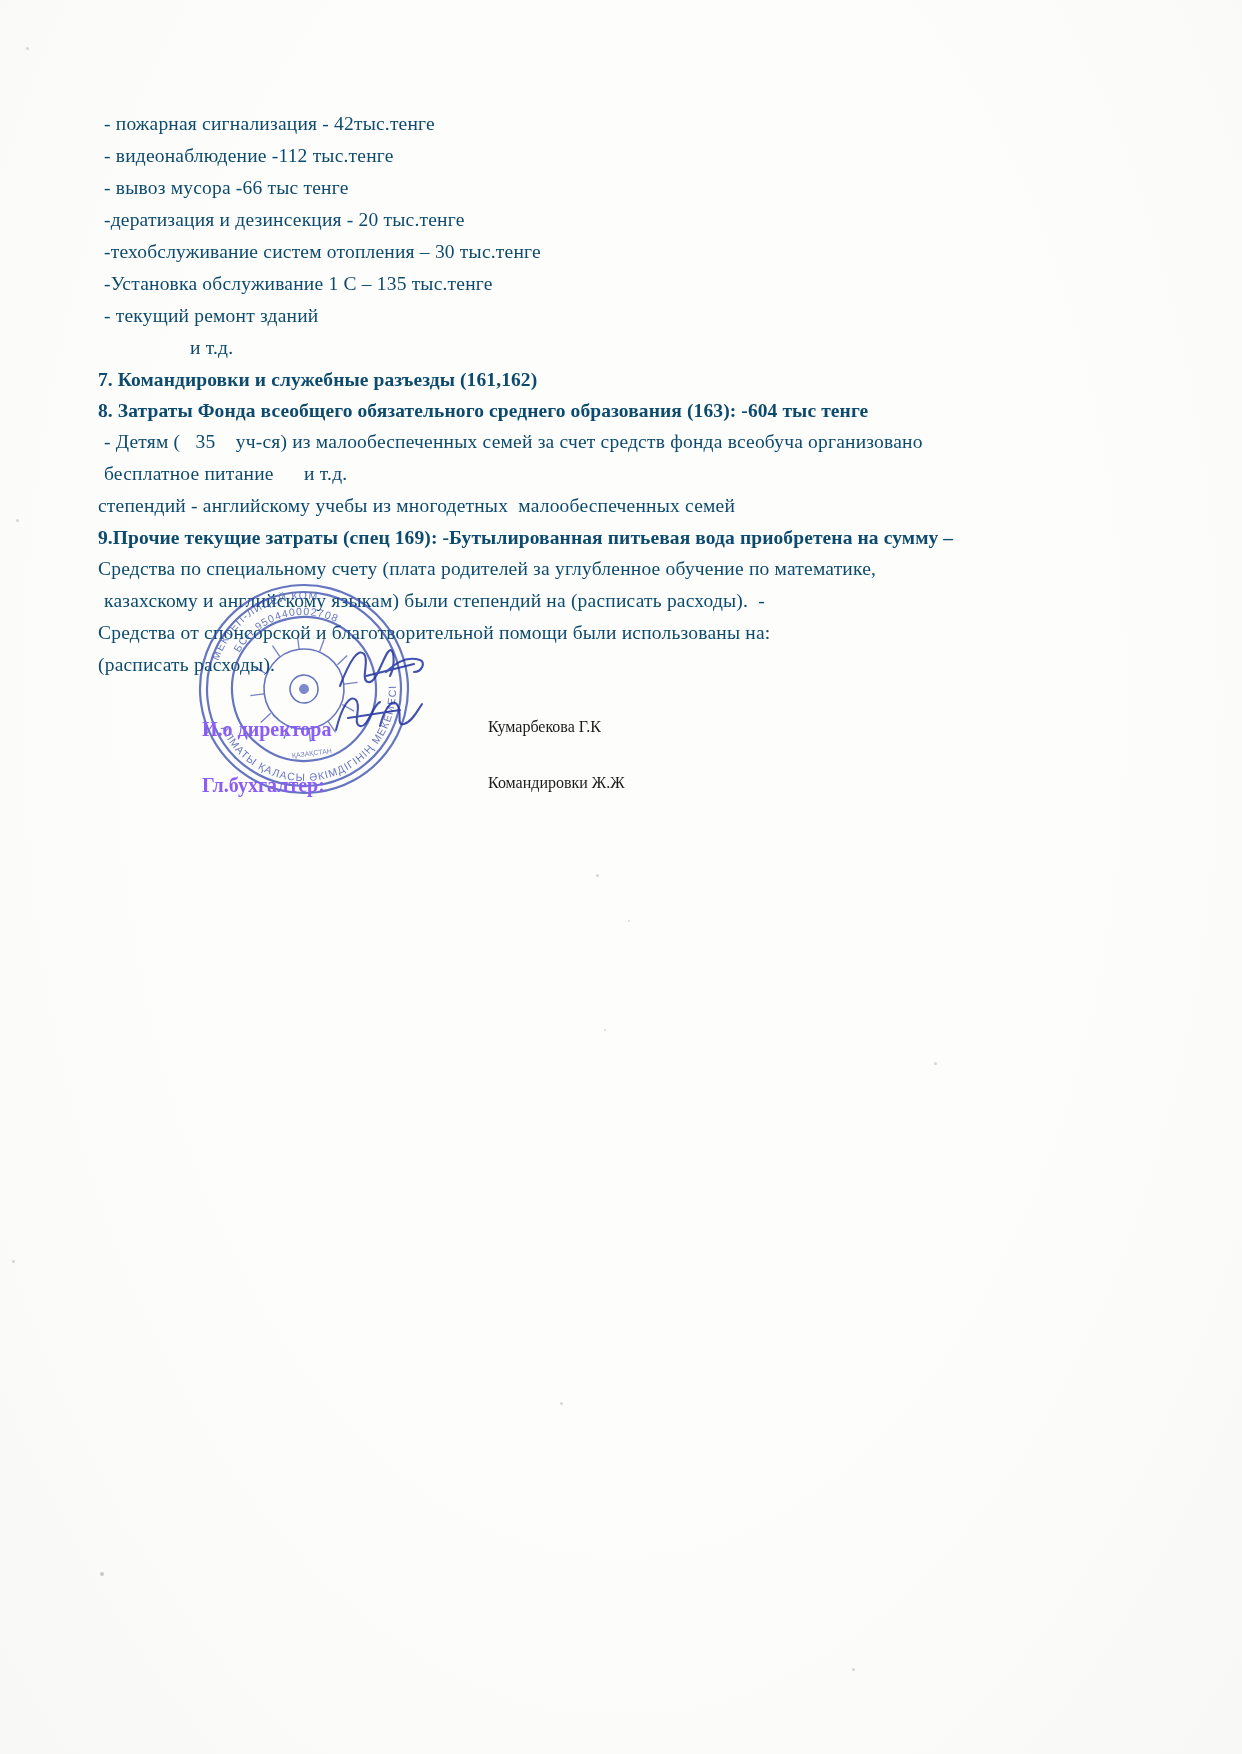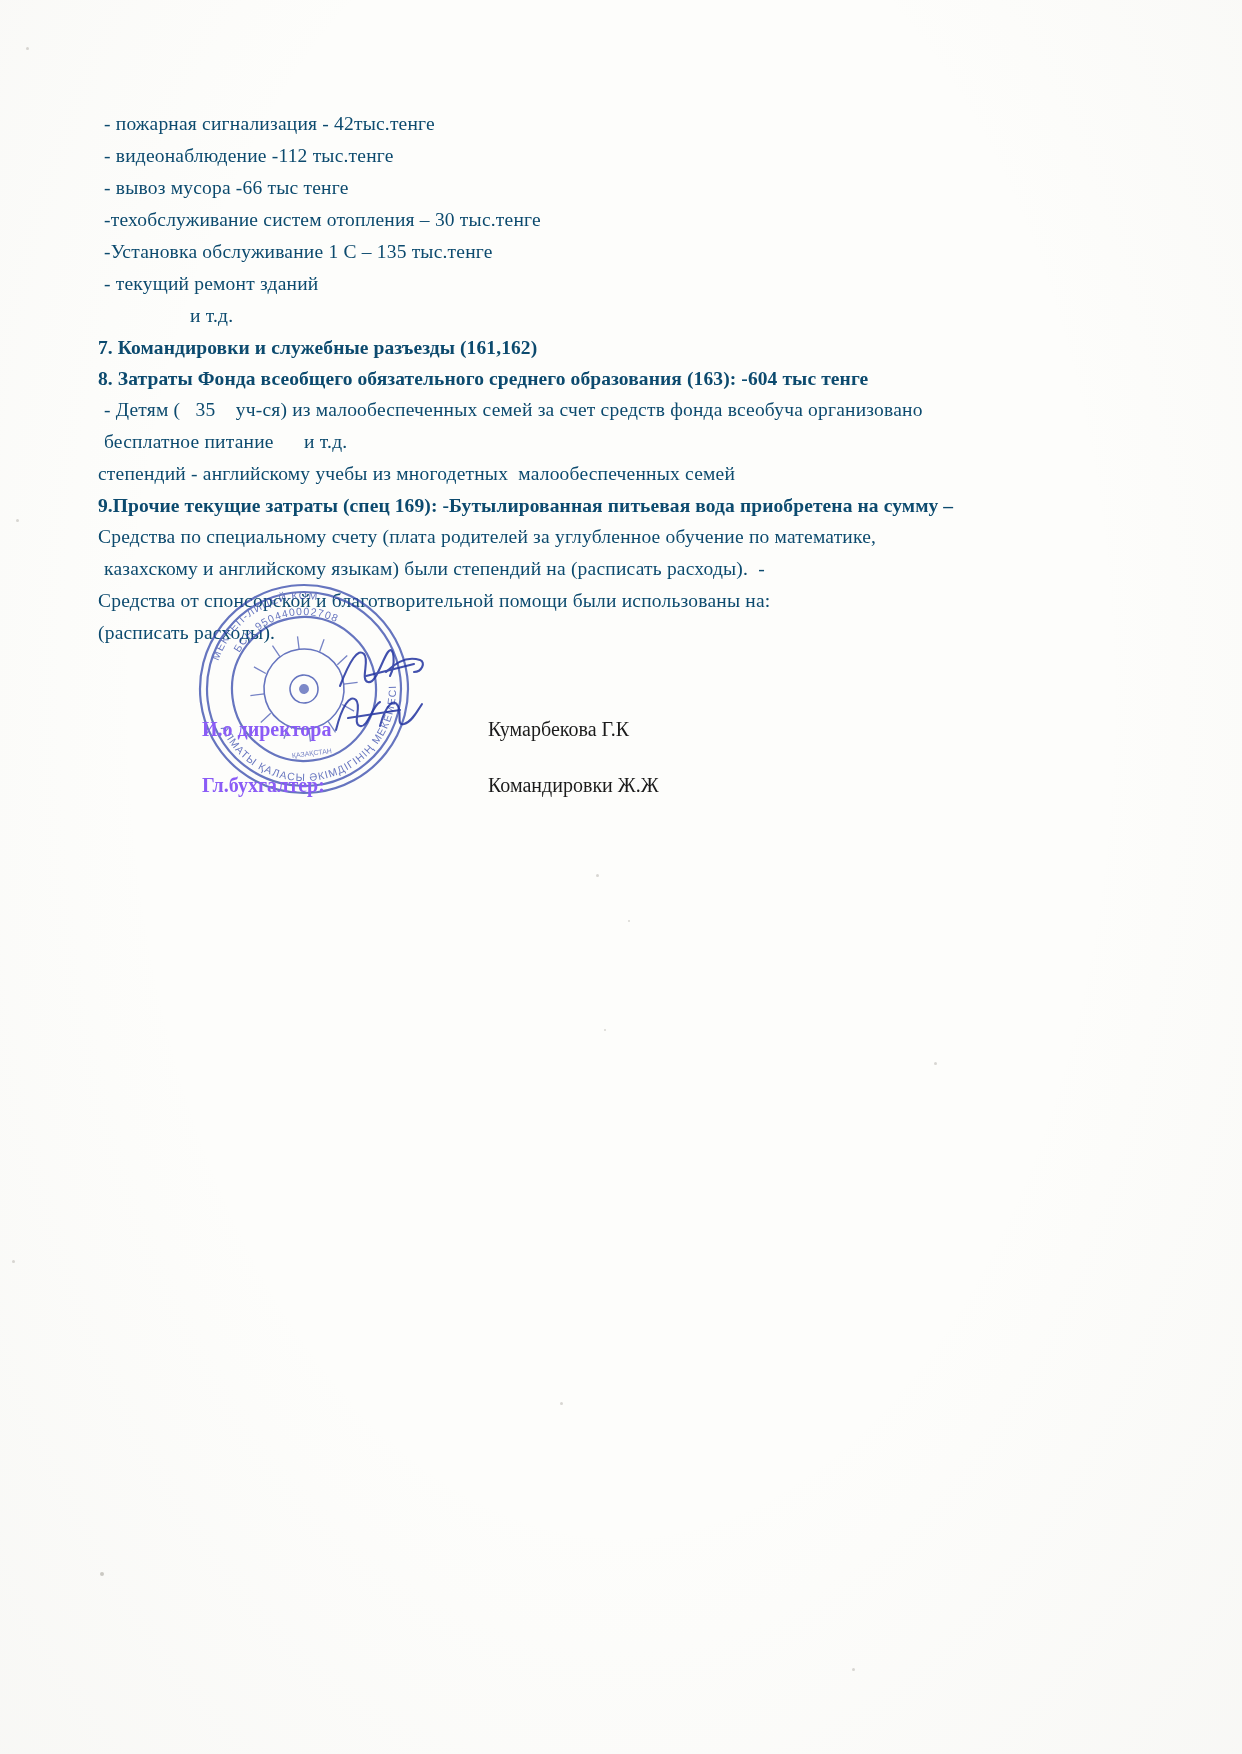--- a/index.html
+++ b/index.html
@@ -70,21 +70,21 @@
   .sig-label {
     position: absolute;
     left: 104px;
     font-size: 20px;
     font-weight: bold;
     color: #8b5cf6;
   }
   .sig-name {
     position: absolute;
     left: 390px;
-    font-size: 20px;
+    font-size: 16px;
     color: #1b1b1b;
   }
 
   
   .stamp {
     position: absolute;
     left: 188px;
     top: 578px;
     width: 232px;
     height: 222px;
@@ -115,20 +115,21 @@
 <body>
 
 <div class="page">
   <div class="paper-tone"></div>
 
   <div class="content">
 
     <div class="line indent1">- пожарная сигнализация - 42тыс.тенге</div>
     <div class="line indent1">- видеонаблюдение -112 тыс.тенге</div>
     <div class="line indent1">- вывоз мусора -66 тыс тенге</div>
+    <div class="line indent1">-дератизация и дезинсекция - 20 тыс.тенге</div>
     <div class="line indent1">-техобслуживание систем отопления – 30 тыс.тенге</div>
     <div class="line indent1">-Установка обслуживание 1 С – 135 тыс.тенге</div>
     <div class="line indent1">- текущий ремонт зданий</div>
     <div class="line indent2">и т.д.</div>
 
     <div class="line bold tight">7. Командировки и служебные разъезды (161,162)</div>
     <div class="line bold tight">8. Затраты Фонда всеобщего обязательного среднего образования (163): -604 тыс тенге</div>
 
     <div class="line indent1">- Детям (   35    уч-ся) из малообеспеченных семей за счет средств фонда всеобуча организовано</div>
     <div class="line indent1">бесплатное питание      и т.д.</div>

